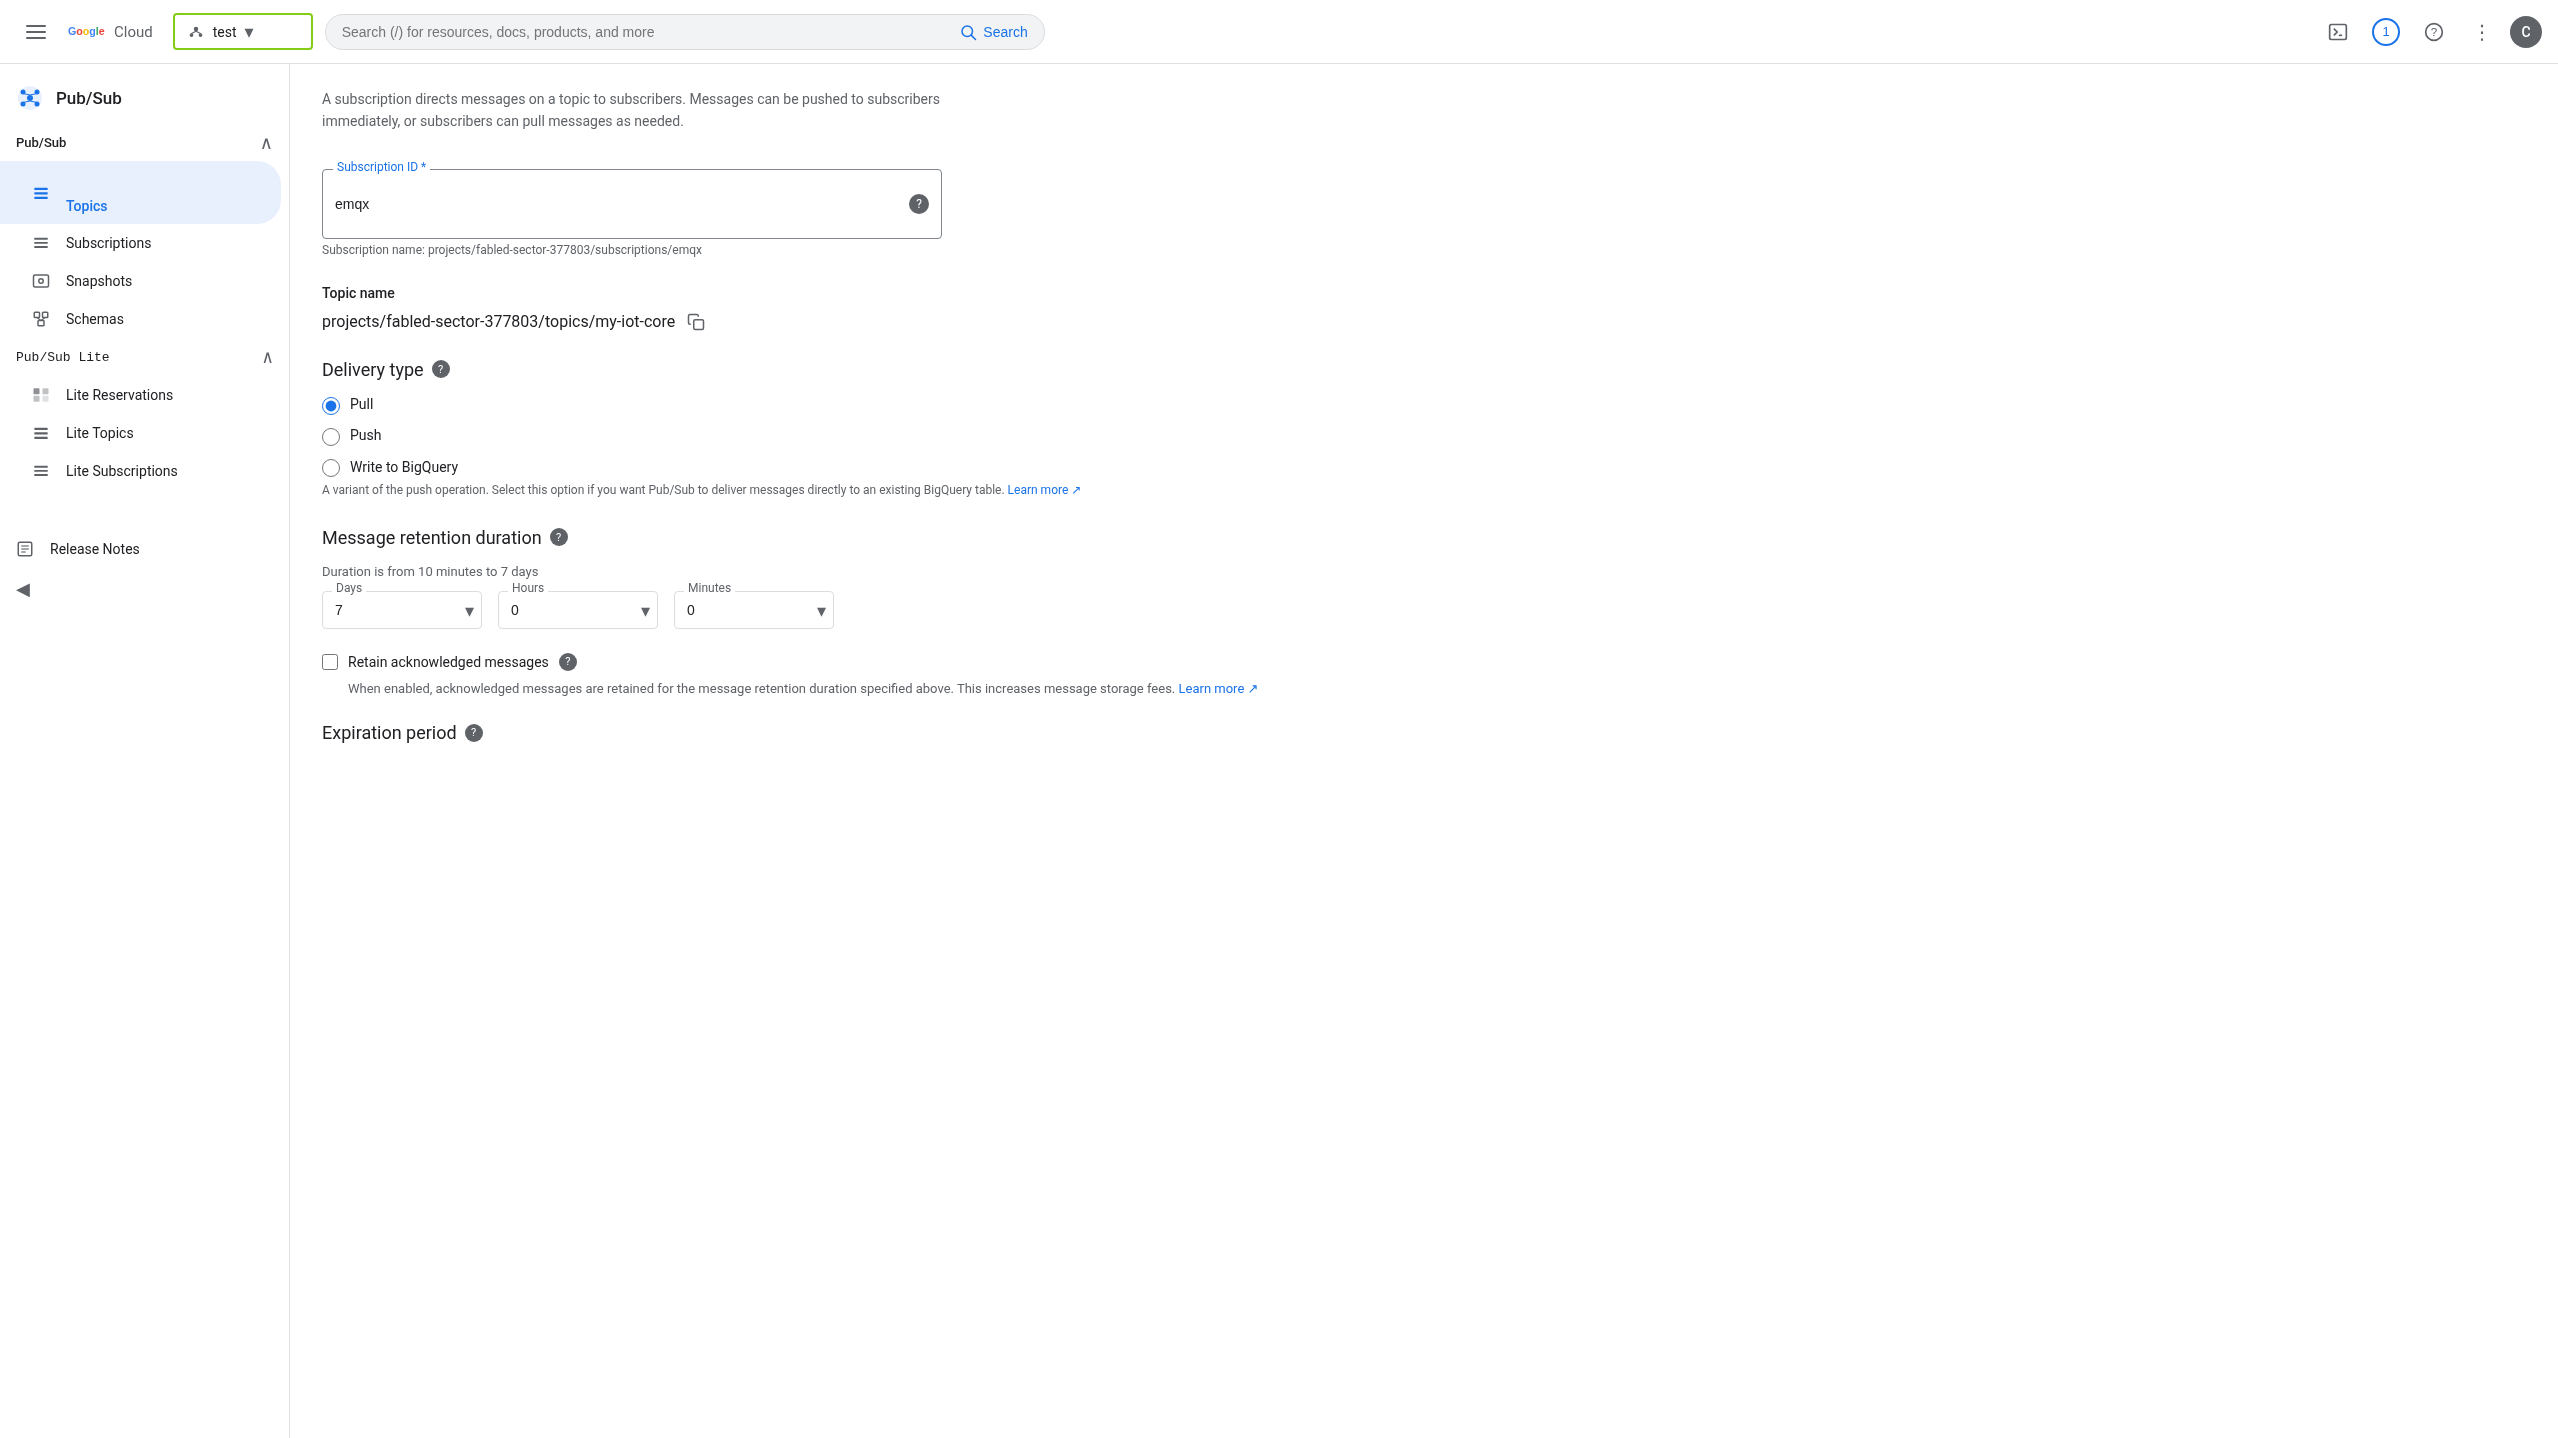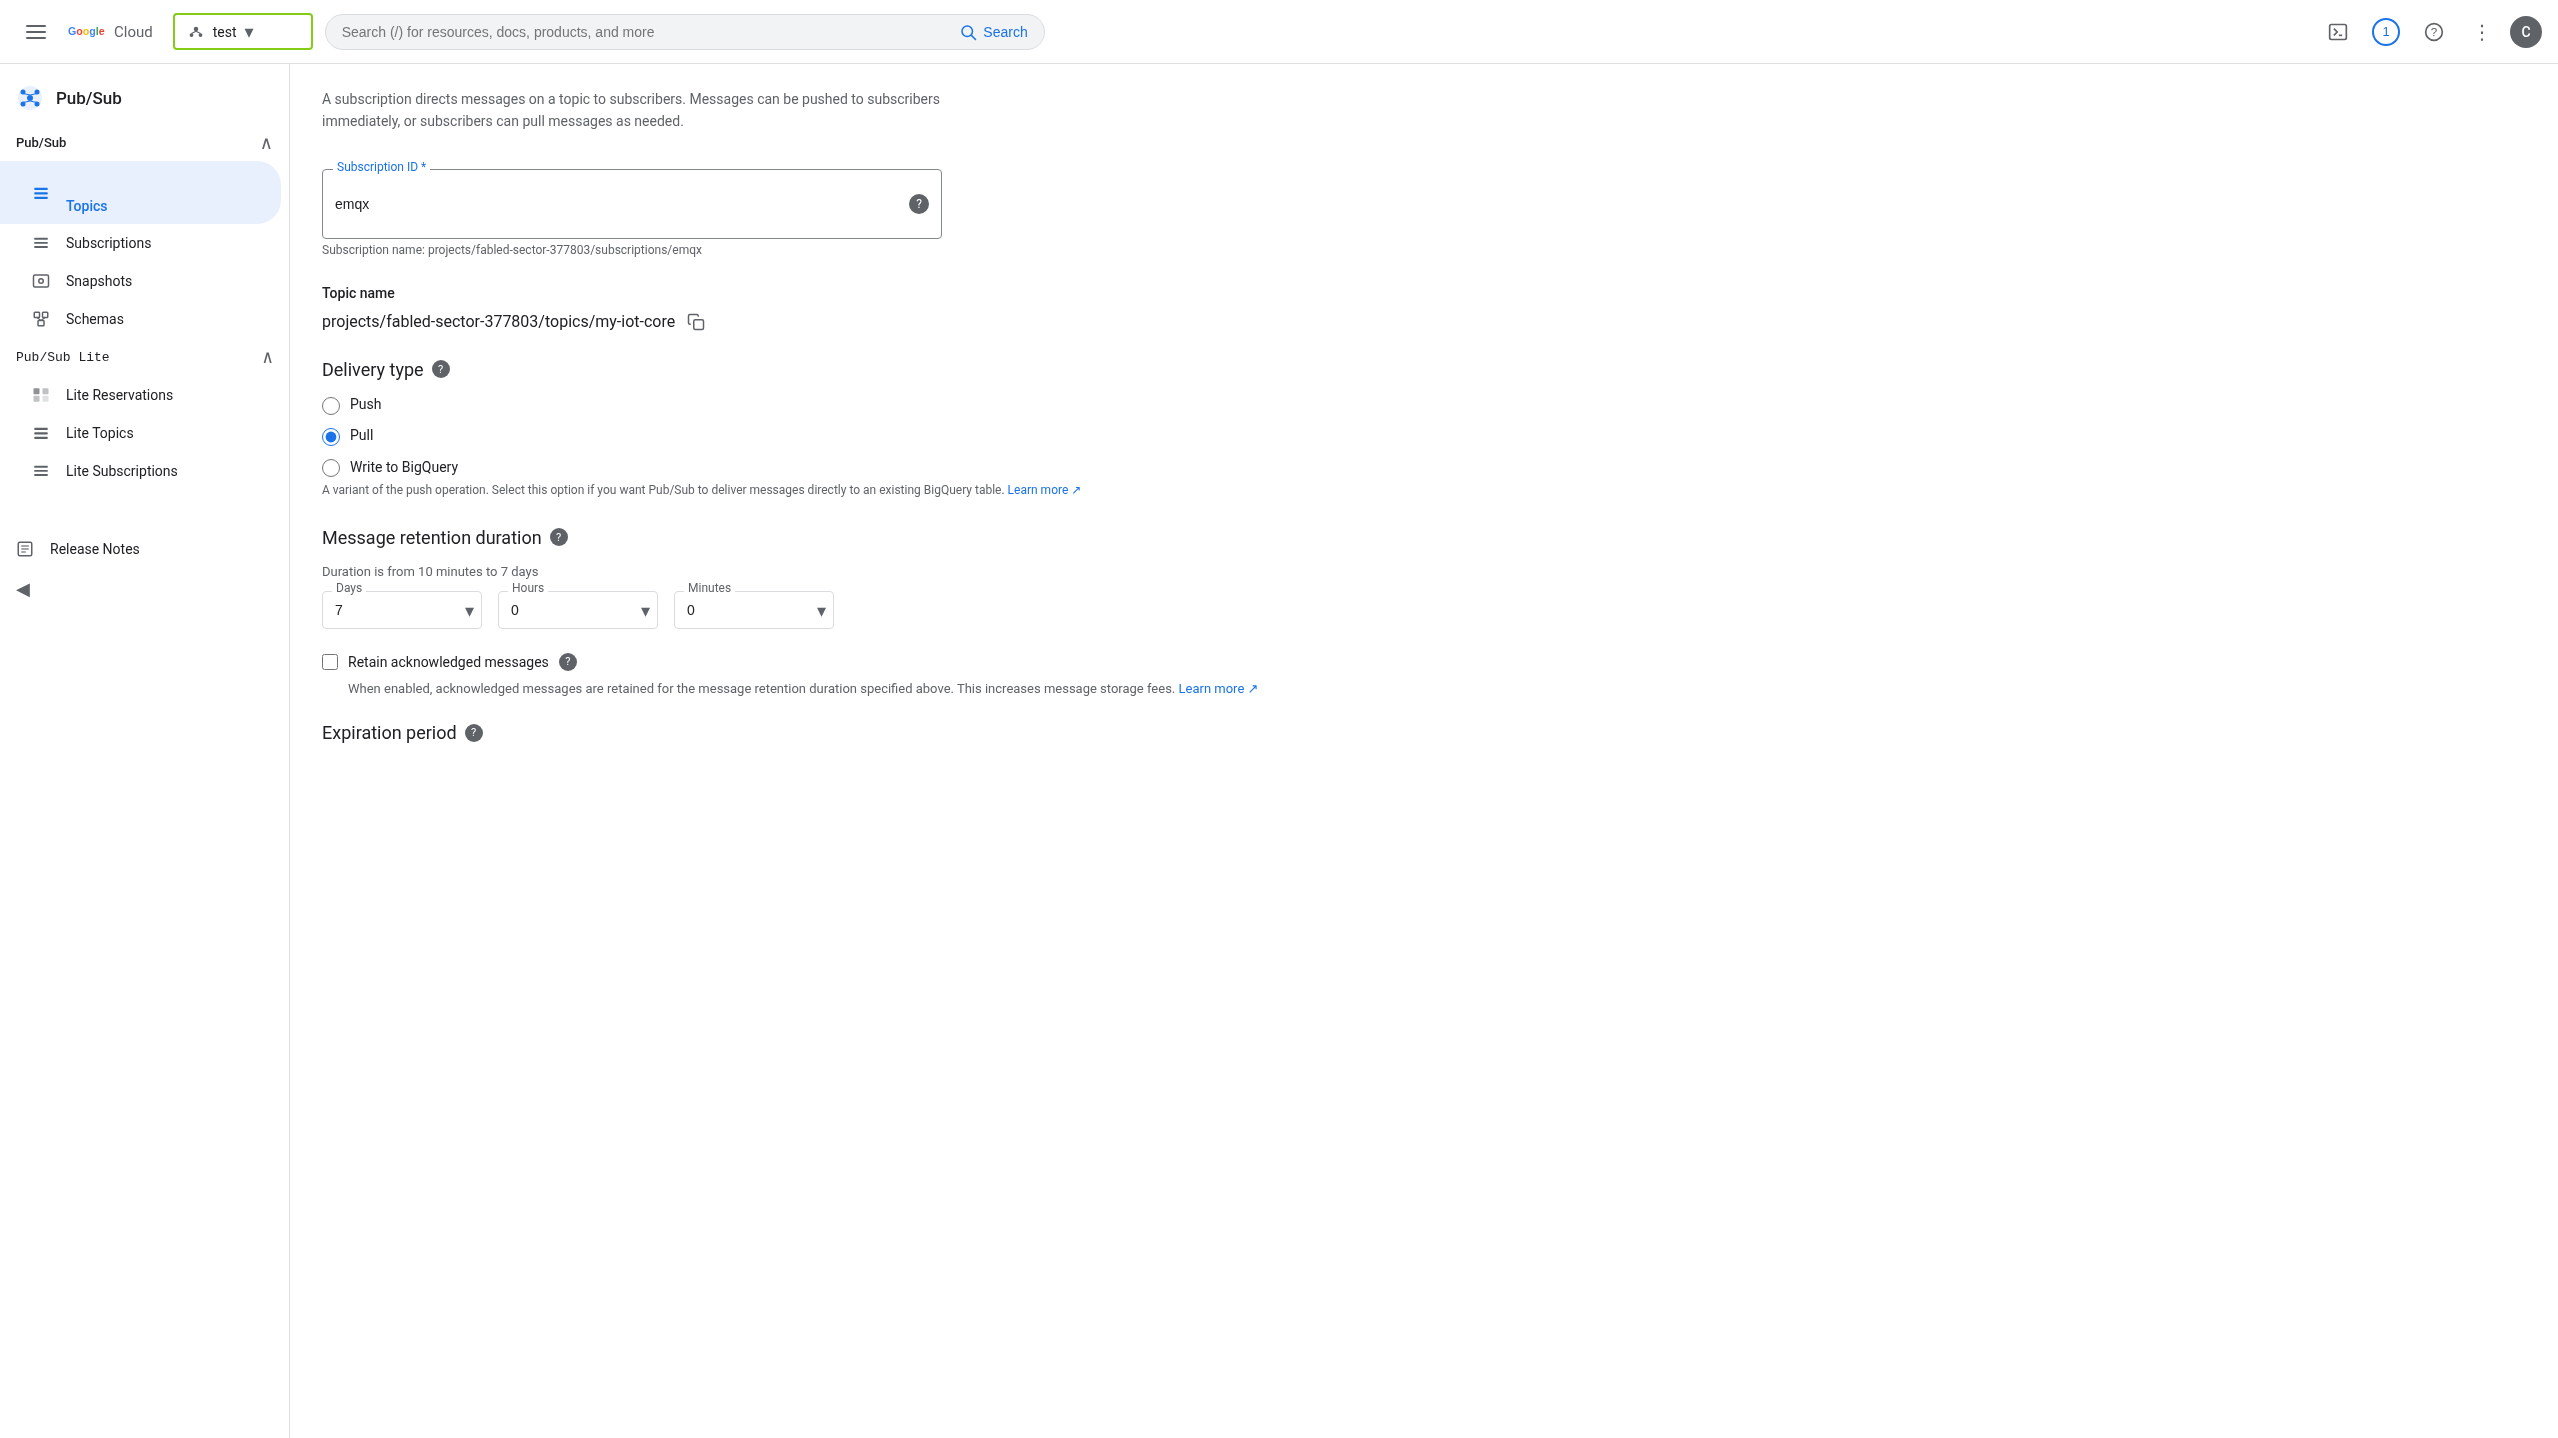--- a/index.html
+++ b/index.html
@@ -305,26 +305,26 @@
       </div>
     </div>
 
     <div class="form-section">
       <div class="section-title">
         <span>Delivery type</span>
         <div class="help-icon">?</div>
       </div>
       <div class="radio-group">
         <div class="radio-item">
+          <input type="radio" name="delivery" class="radio-input" checked="" style="">
+          <span class="radio-label">Pull</span>
+        </div>
+        <div class="radio-item">
           <input type="radio" name="delivery" class="radio-input" style="">
           <span class="radio-label">Push</span>
-        </div>
-        <div class="radio-item">
-          <input type="radio" name="delivery" class="radio-input" checked="" style="">
-          <span class="radio-label">Pull</span>
         </div>
         <div class="radio-item">
           <div style="display:flex;flex-direction:column;">
             <div style="display:flex;align-items:center;gap:10px;">
               <input type="radio" name="delivery" class="radio-input" style="">
               <span class="radio-label">Write to BigQuery</span>
             </div>
             <div class="radio-desc">
               <span>A variant of the push operation. Select this option if you want Pub/Sub to deliver messages directly to an existing BigQuery table.</span>
               <a href="#">

